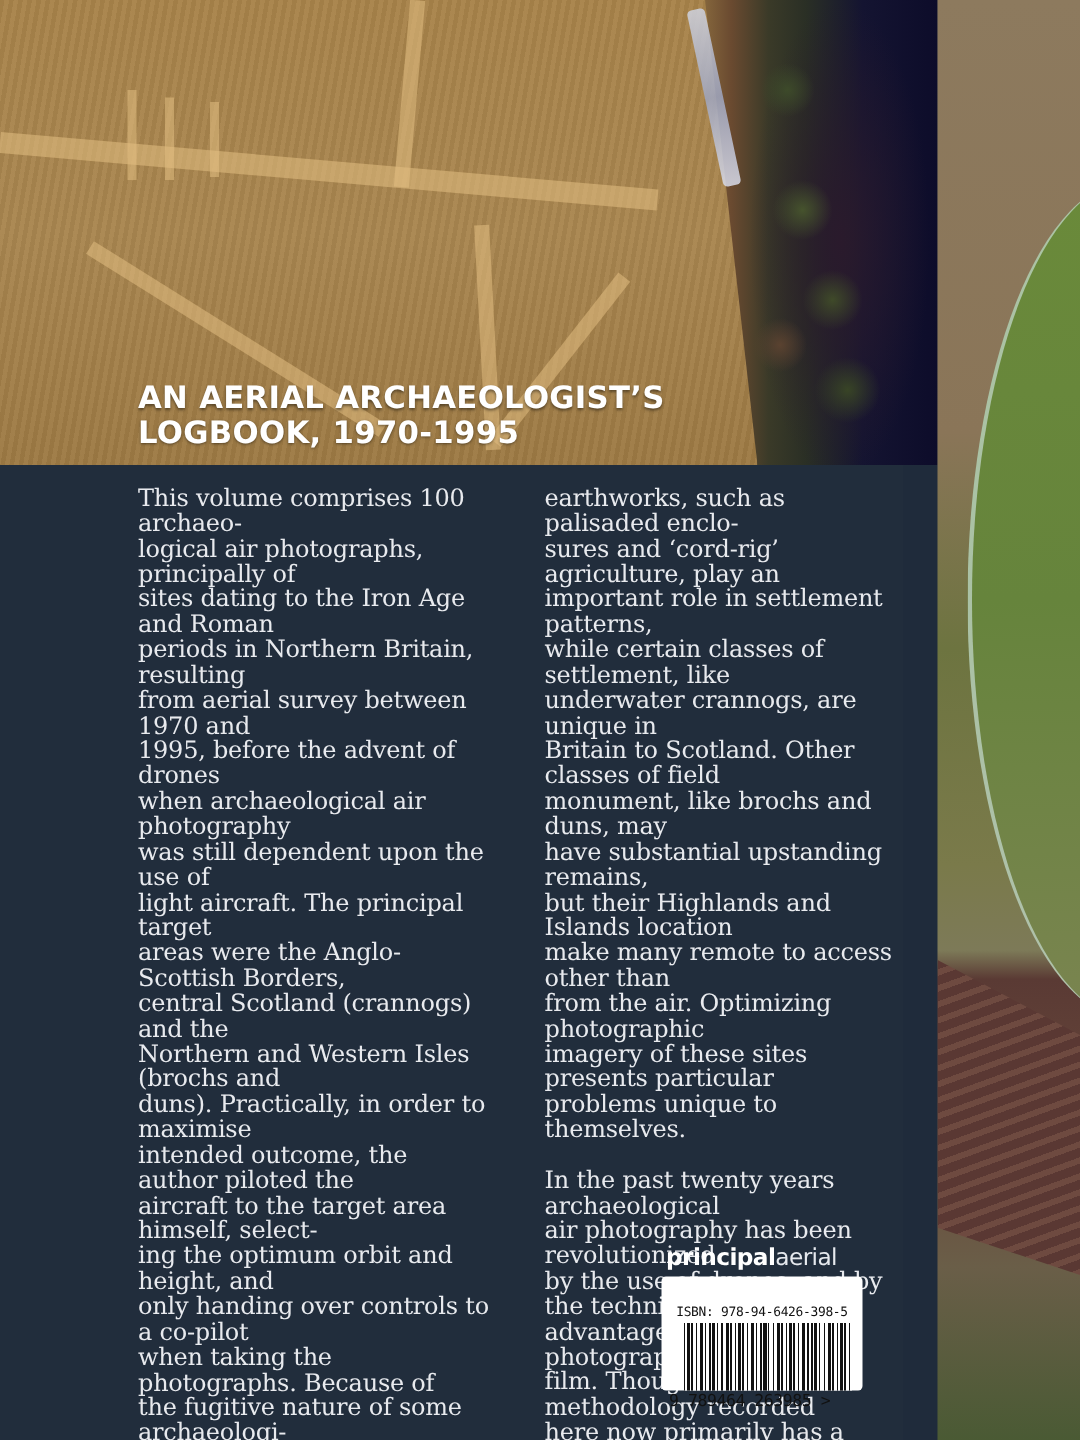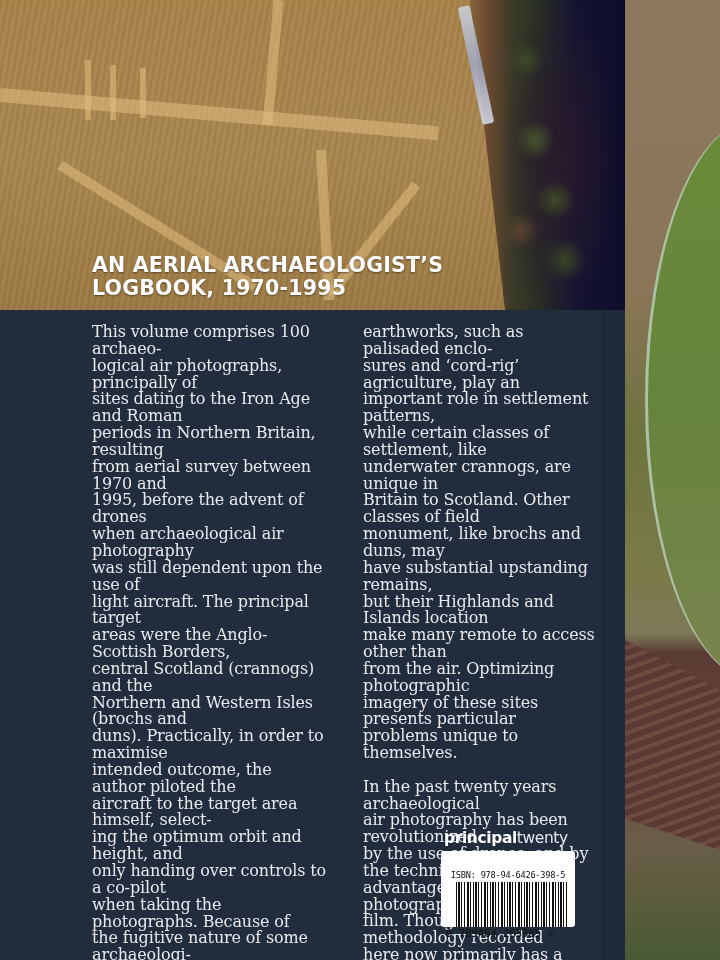--- a/index.html
+++ b/index.html
@@ -183,21 +183,21 @@
 issues of settlement and landscape
 archaeology remain central to current
 research.   The classes of field monument
 targeted were significantly different from
 the norm in Britain and Europe, and the
 tactics deployed in capturing optimum
 images accordingly  were often unique.</p>
   </div>
 
   <div class="publisher">
-    <span class="bold">principal</span><span class="light">twenty</span>
+    <span class="bold">principal</span><span class="light">aerial</span>
   </div>
 
   <div class="barcode">
     <div class="isbn-label">ISBN: 978-94-6426-398-5</div>
     <div class="bars"></div>
     <div class="barcode-digits">9 789464 263985 &gt;</div>
   </div>
 
 </div>
 

